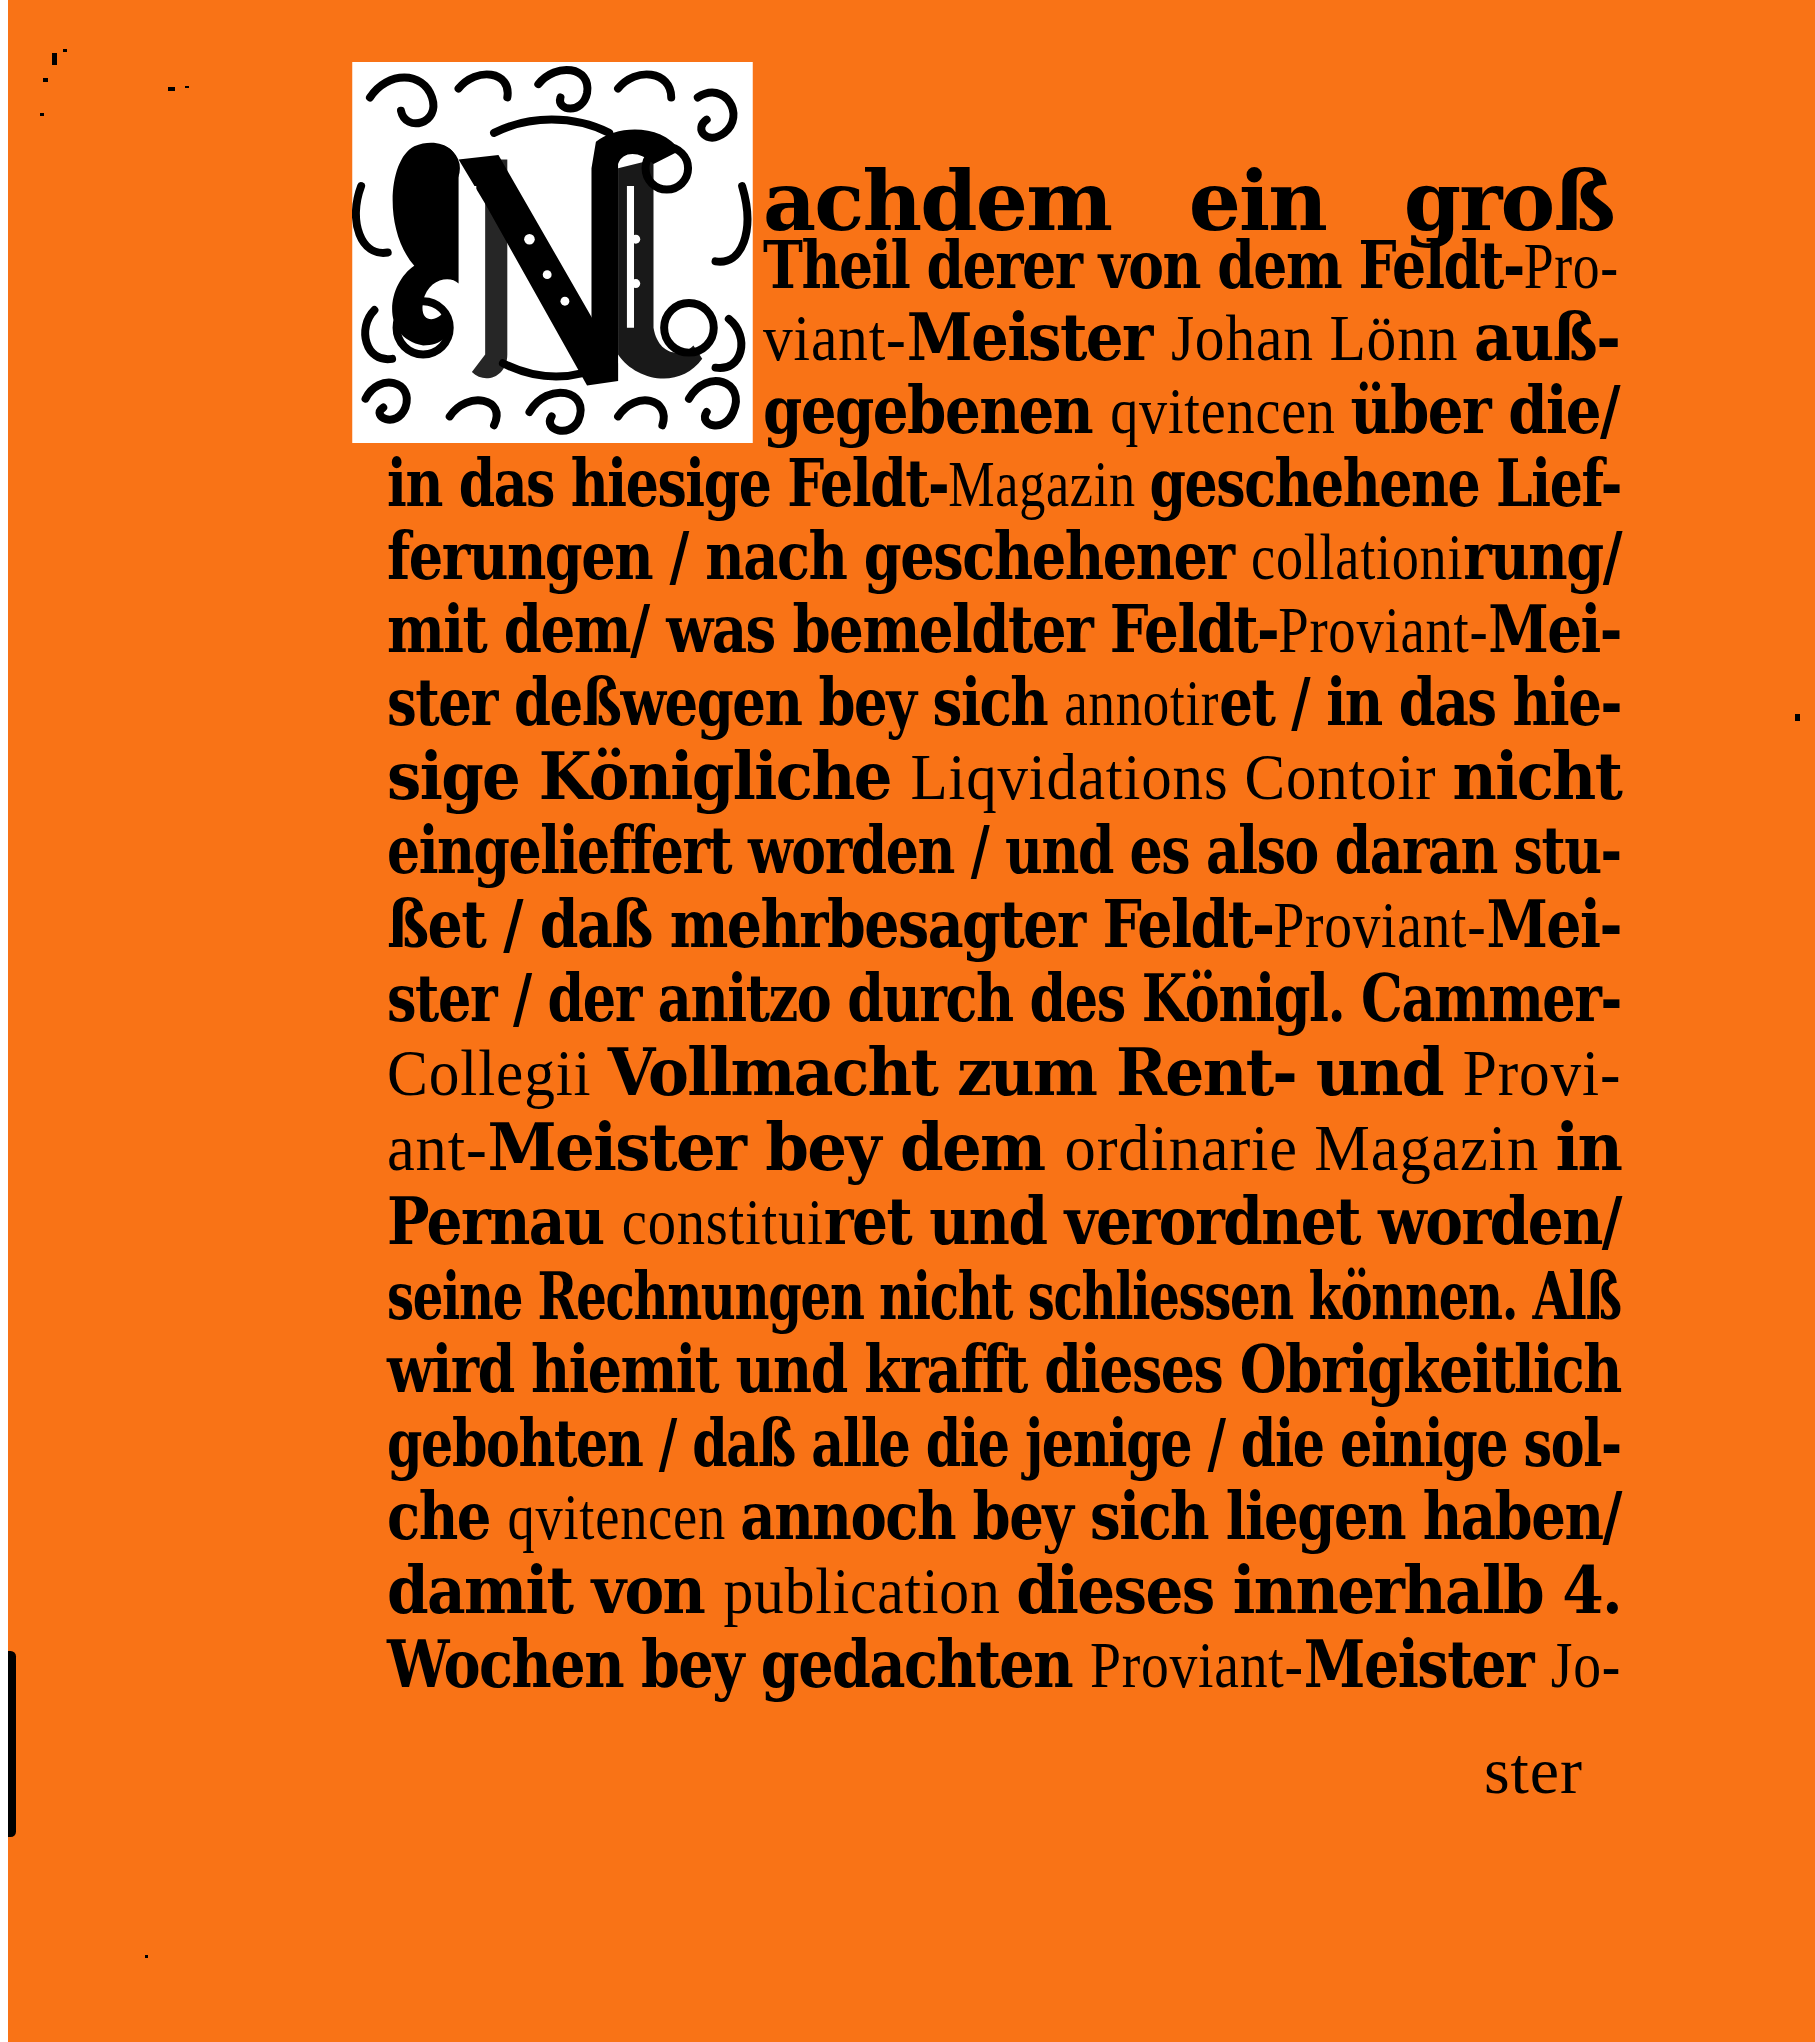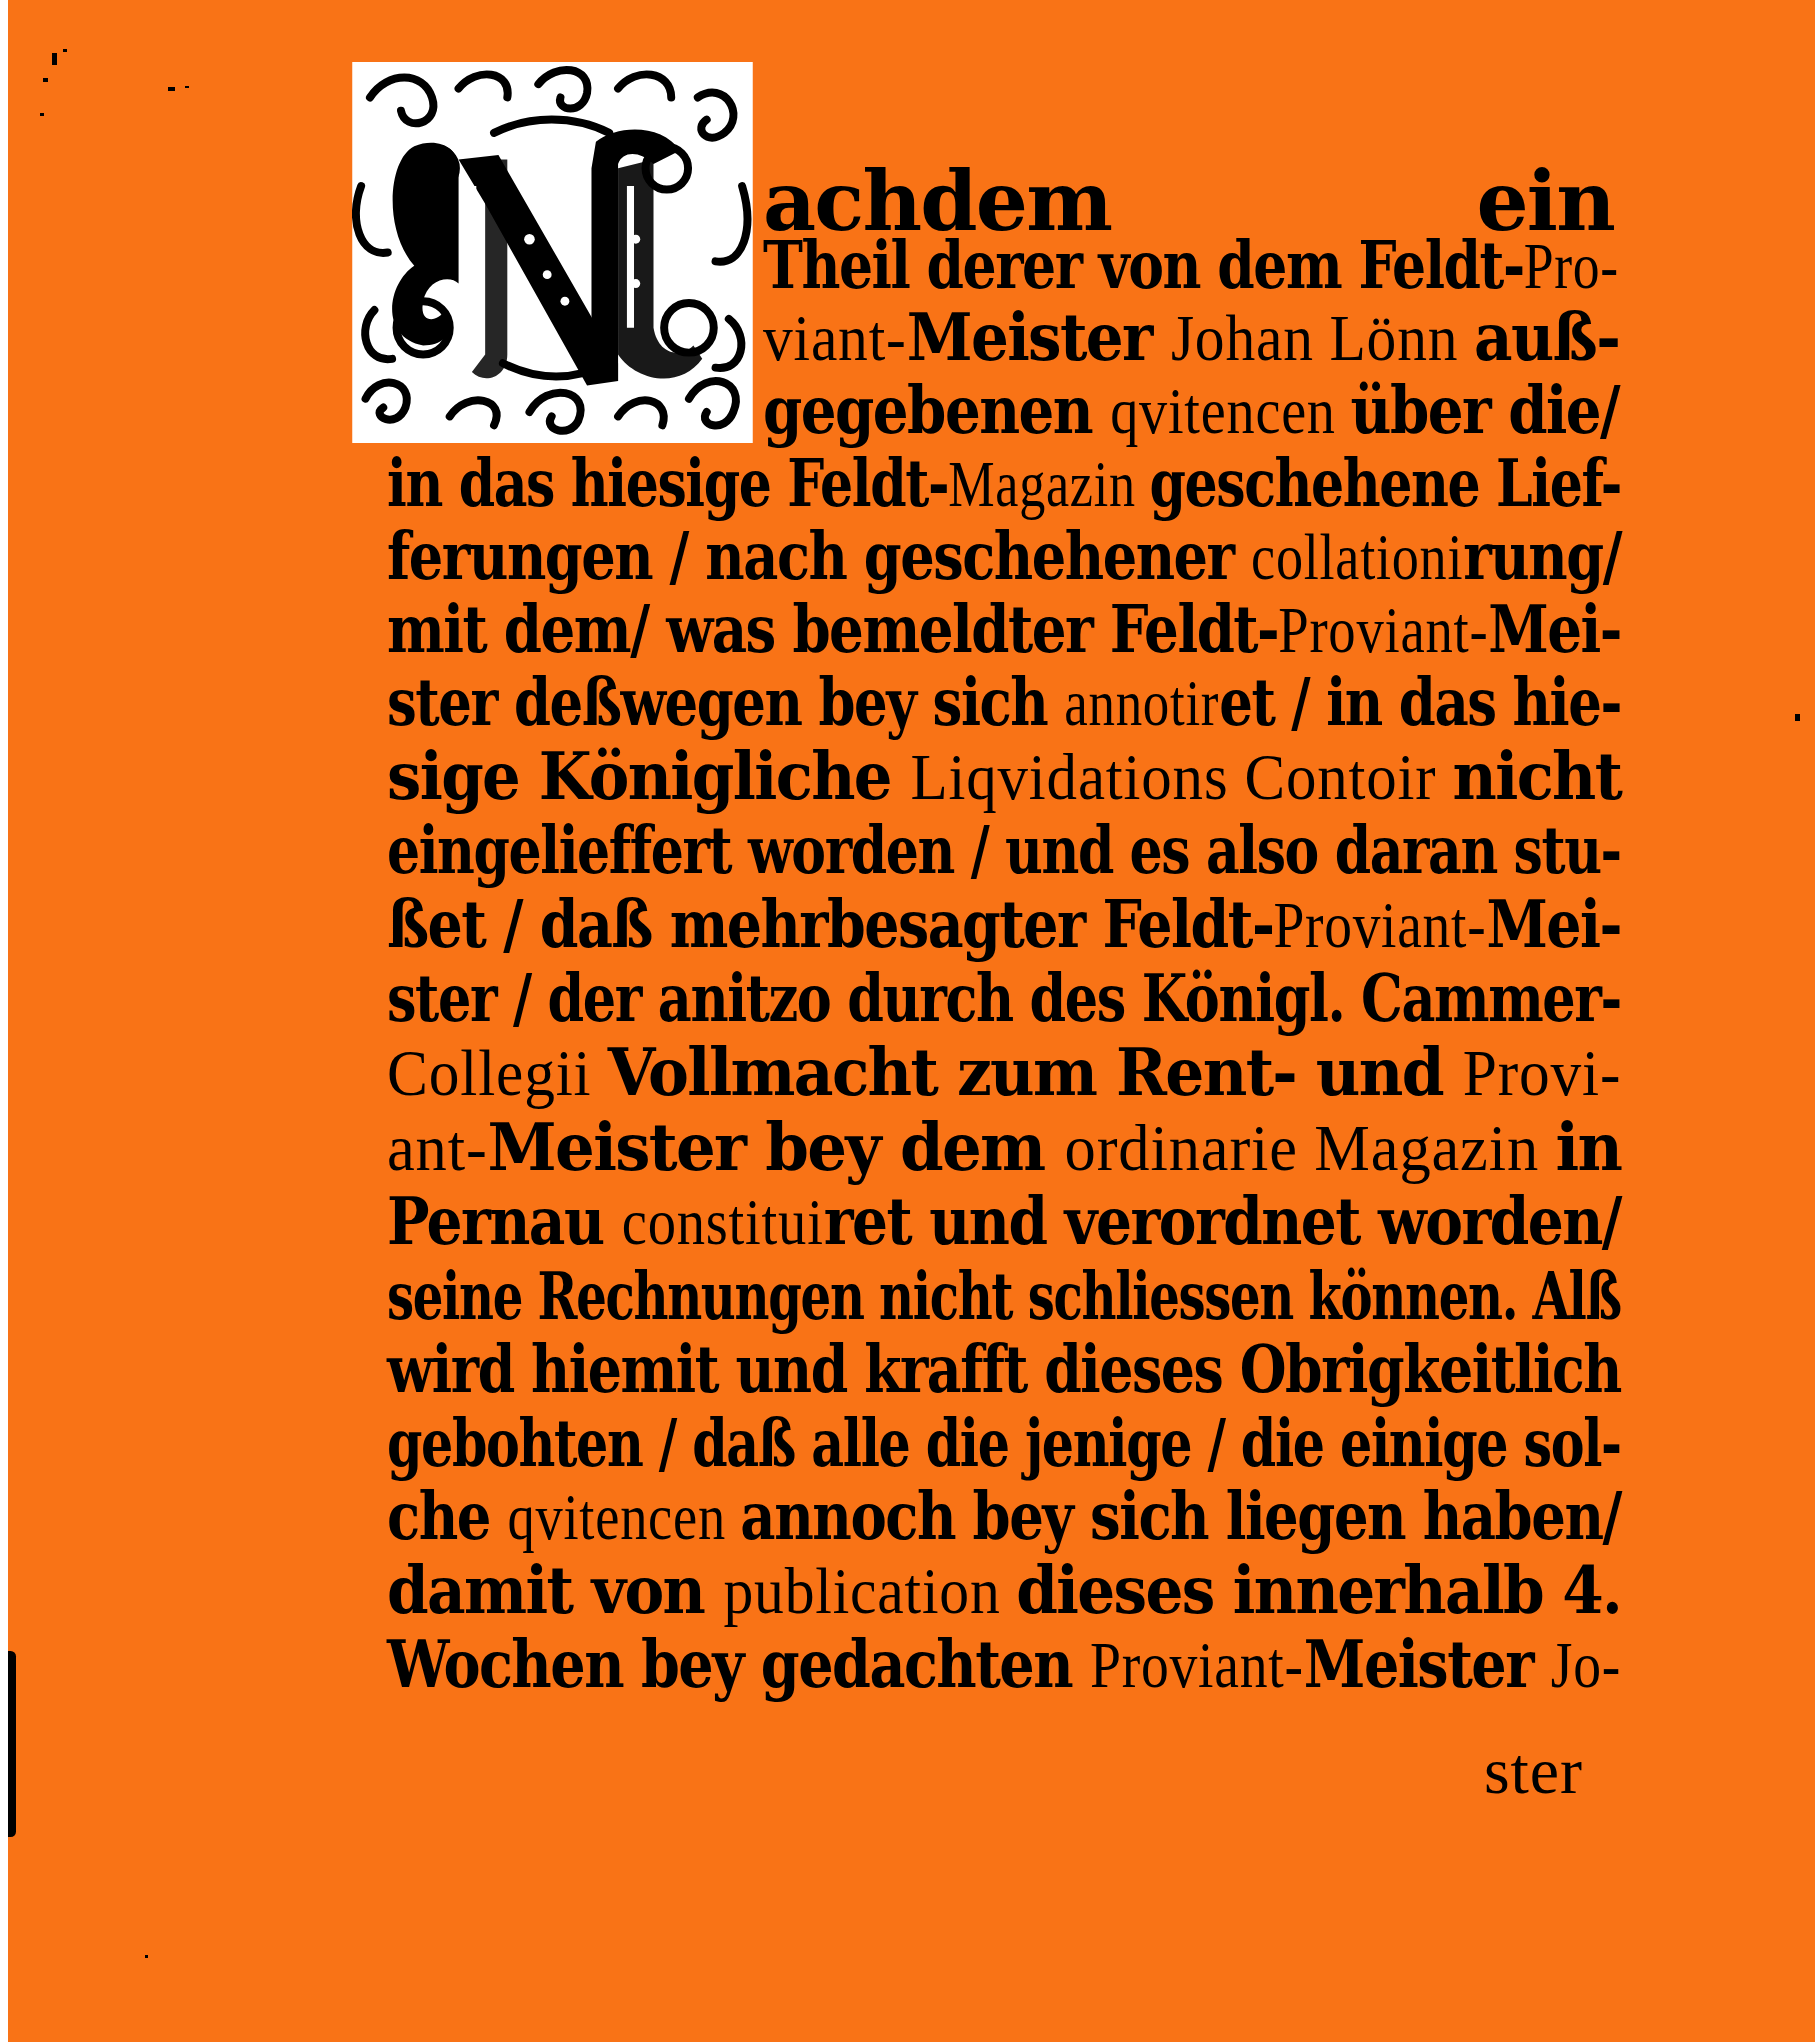--- a/index.html
+++ b/index.html
@@ -82,20 +82,21 @@
         <path d="M310 140 L 318 140 L 318 300 L 310 300 Z"></path>
       </g>
     </svg>
   </div>
 
   <div id="text-block">
       <div class="line" style="left: 755px; top: 160px; width: 851px;">
         <div style="white-space: nowrap; display: flex; transform-origin: left top; justify-content: space-between; width: 851px;">
           <span class="frak-run" style="font-family: &quot;DejaVu Serif&quot;, serif; font-weight: bold; letter-spacing: -1.8px; white-space: pre; font-size: 82px;">achdem</span>
           <span class="frak-run" style="font-family: &quot;DejaVu Serif&quot;, serif; font-weight: bold; letter-spacing: -1.8px; white-space: pre; font-size: 82px;">ein</span>
+          <span class="frak-run" style="font-family: &quot;DejaVu Serif&quot;, serif; font-weight: bold; letter-spacing: -1.8px; white-space: pre; font-size: 82px;">groß</span>
         </div>
       </div>
       <div class="line" style="left: 755px; top: 232px; width: 851px;"><div style="white-space: nowrap; display: inline-block; transform-origin: left top; transform: scaleX(0.8121);"><span class="frak-run" style="font-family: &quot;DejaVu Serif&quot;, serif; font-weight: bold; letter-spacing: -1.8px; white-space: pre;">Theil derer von dem Feldt-</span><span class="roman" style="font-family: &quot;Liberation Serif&quot;, serif; font-weight: normal; letter-spacing: 0.9px; white-space: pre;">Pro-</span></div></div>
       <div class="line" style="left: 755px; top: 304px; width: 851px;"><div style="white-space: nowrap; display: inline-block; transform-origin: left top; transform: scaleX(0.9015);"><span class="roman" style="font-family: &quot;Liberation Serif&quot;, serif; font-weight: normal; letter-spacing: 0.9px; white-space: pre;">viant-</span><span class="frak-run" style="font-family: &quot;DejaVu Serif&quot;, serif; font-weight: bold; letter-spacing: -1.8px; white-space: pre;">Meister </span><span class="roman" style="font-family: &quot;Liberation Serif&quot;, serif; font-weight: normal; letter-spacing: 0.9px; white-space: pre;">Johan Lönn </span><span class="frak-run" style="font-family: &quot;DejaVu Serif&quot;, serif; font-weight: bold; letter-spacing: -1.8px; white-space: pre;">auß-</span></div></div>
       <div class="line" style="left: 755px; top: 377px; width: 851px;"><div style="white-space: nowrap; display: inline-block; transform-origin: left top; transform: scaleX(0.8523);"><span class="frak-run" style="font-family: &quot;DejaVu Serif&quot;, serif; font-weight: bold; letter-spacing: -1.8px; white-space: pre;">gegebenen </span><span class="roman" style="font-family: &quot;Liberation Serif&quot;, serif; font-weight: normal; letter-spacing: 0.9px; white-space: pre;">qvitencen </span><span class="frak-run" style="font-family: &quot;DejaVu Serif&quot;, serif; font-weight: bold; letter-spacing: -1.8px; white-space: pre;">über die/</span></div></div>
       <div class="line" style="left: 379px; top: 450px; width: 1227px;"><div style="white-space: nowrap; display: inline-block; transform-origin: left top; transform: scaleX(0.7904);"><span class="frak-run" style="font-family: &quot;DejaVu Serif&quot;, serif; font-weight: bold; letter-spacing: -1.8px; white-space: pre;">in das hiesige Feldt-</span><span class="roman" style="font-family: &quot;Liberation Serif&quot;, serif; font-weight: normal; letter-spacing: 0.9px; white-space: pre;">Magazin </span><span class="frak-run" style="font-family: &quot;DejaVu Serif&quot;, serif; font-weight: bold; letter-spacing: -1.8px; white-space: pre;">geschehene Lief-</span></div></div>
       <div class="line" style="left: 379px; top: 523px; width: 1227px;"><div style="white-space: nowrap; display: inline-block; transform-origin: left top; transform: scaleX(0.8214);"><span class="frak-run" style="font-family: &quot;DejaVu Serif&quot;, serif; font-weight: bold; letter-spacing: -1.8px; white-space: pre;">ferungen / nach geschehener </span><span class="roman" style="font-family: &quot;Liberation Serif&quot;, serif; font-weight: normal; letter-spacing: 0.9px; white-space: pre;">collationi</span><span class="frak-run" style="font-family: &quot;DejaVu Serif&quot;, serif; font-weight: bold; letter-spacing: -1.8px; white-space: pre;">rung/</span></div></div>
       <div class="line" style="left: 379px; top: 596px; width: 1227px;"><div style="white-space: nowrap; display: inline-block; transform-origin: left top; transform: scaleX(0.8278);"><span class="frak-run" style="font-family: &quot;DejaVu Serif&quot;, serif; font-weight: bold; letter-spacing: -1.8px; white-space: pre;">mit dem/ was bemeldter Feldt-</span><span class="roman" style="font-family: &quot;Liberation Serif&quot;, serif; font-weight: normal; letter-spacing: 0.9px; white-space: pre;">Proviant-</span><span class="frak-run" style="font-family: &quot;DejaVu Serif&quot;, serif; font-weight: bold; letter-spacing: -1.8px; white-space: pre;">Mei-</span></div></div>
       <div class="line" style="left: 379px; top: 669px; width: 1227px;"><div style="white-space: nowrap; display: inline-block; transform-origin: left top; transform: scaleX(0.8015);"><span class="frak-run" style="font-family: &quot;DejaVu Serif&quot;, serif; font-weight: bold; letter-spacing: -1.8px; white-space: pre;">ster deßwegen bey sich </span><span class="roman" style="font-family: &quot;Liberation Serif&quot;, serif; font-weight: normal; letter-spacing: 0.9px; white-space: pre;">annotir</span><span class="frak-run" style="font-family: &quot;DejaVu Serif&quot;, serif; font-weight: bold; letter-spacing: -1.8px; white-space: pre;">et / in das hie-</span></div></div>
       <div class="line" style="left: 379px; top: 743px; width: 1227px;"><div style="white-space: nowrap; display: inline-block; transform-origin: left top; transform: scaleX(0.9232);"><span class="frak-run" style="font-family: &quot;DejaVu Serif&quot;, serif; font-weight: bold; letter-spacing: -1.8px; white-space: pre;">sige Königliche </span><span class="roman" style="font-family: &quot;Liberation Serif&quot;, serif; font-weight: normal; letter-spacing: 0.9px; white-space: pre;">Liqvidations Contoir </span><span class="frak-run" style="font-family: &quot;DejaVu Serif&quot;, serif; font-weight: bold; letter-spacing: -1.8px; white-space: pre;">nicht</span></div></div>

